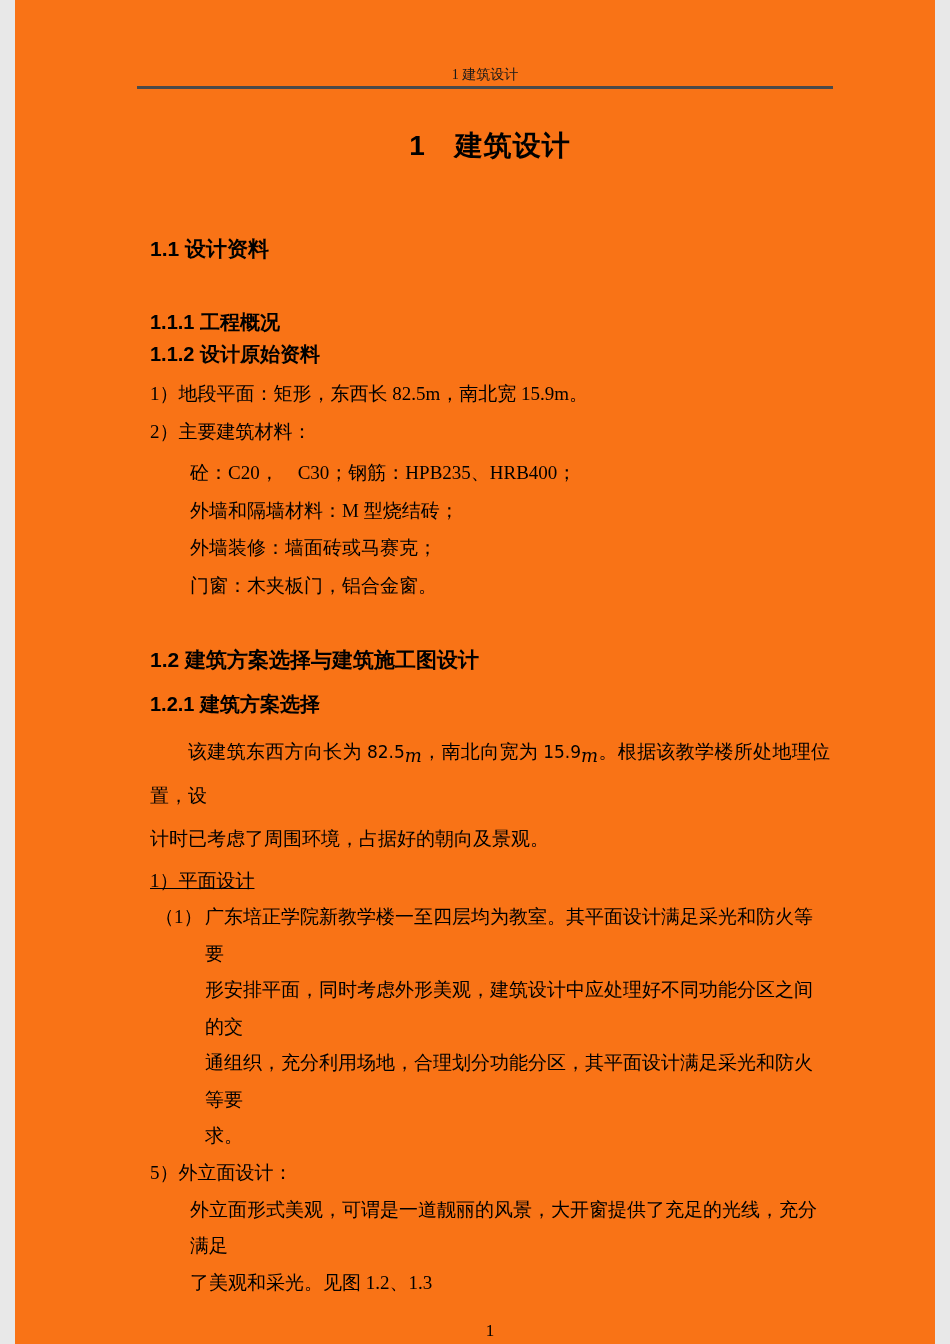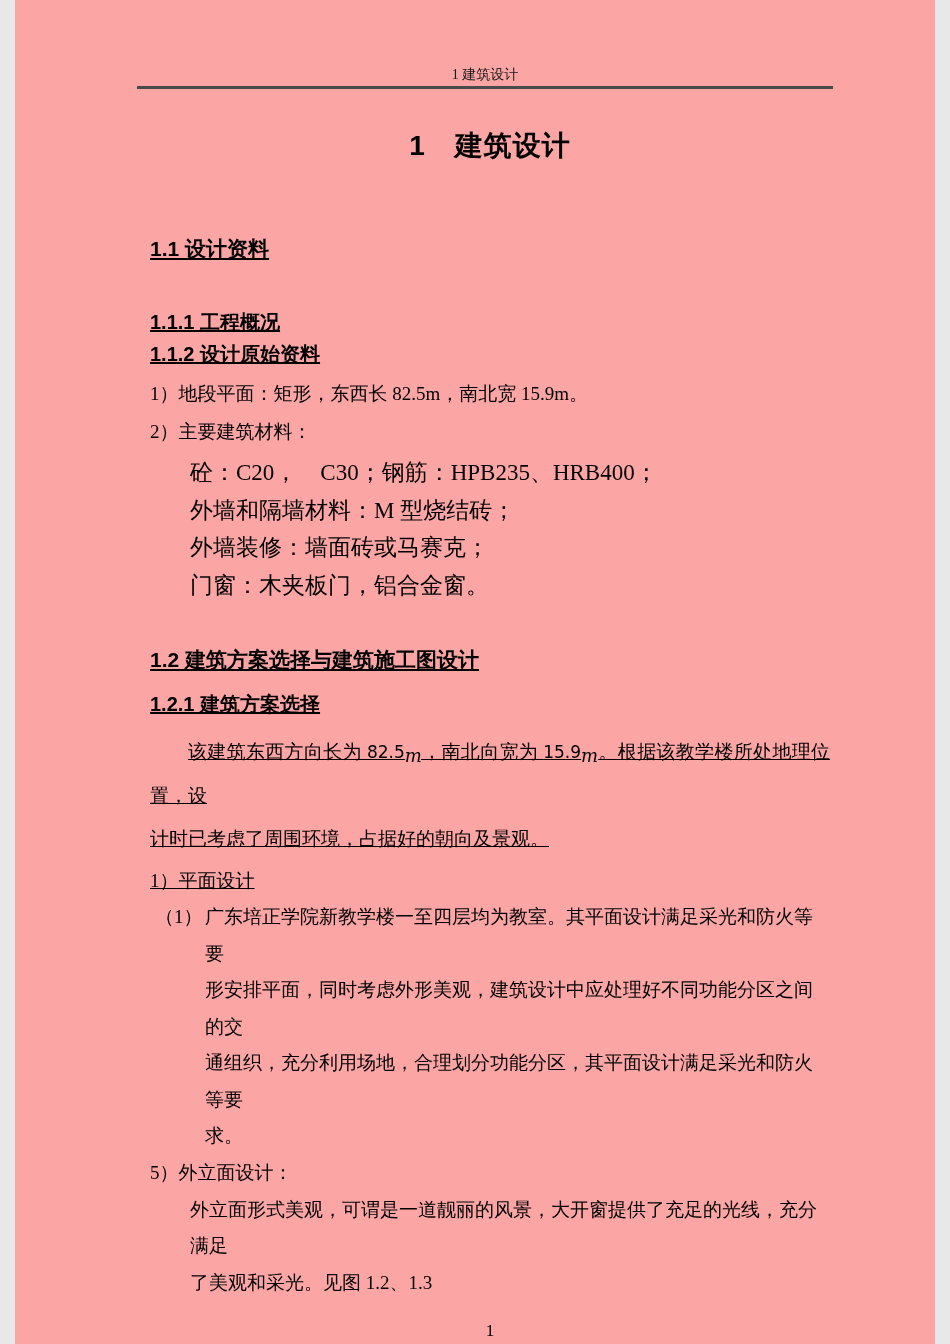--- a/index.html
+++ b/index.html
@@ -2,21 +2,21 @@
 <html><head>
 <meta charset="utf-8">
 <style>
   html, body { margin: 0; padding: 0; background: #e8e8e8; }
   * { box-sizing: border-box; }
 
   .page {
     width: 920px;
     height: 1344px;
     margin: 0 auto;
-    background: #fca5a5;
+    background: #f97316;
     color: #000000;
     position: relative;
     overflow: hidden;
     font-family: "Liberation Serif", "DejaVu Serif", serif;
   }
 
   
   .running-header {
     margin: 0 102px 0 122px;
     padding-top: 64px;
@@ -32,38 +32,38 @@
   .doc-title {
     margin-top: 38px;
     font-family: "Liberation Sans", "DejaVu Sans", sans-serif;
     font-weight: bold;
     font-size: 28px;
     line-height: 38px;
     text-align: center;
     letter-spacing: 1px;
   }
 
-  .hd { font-family: "Liberation Sans", "DejaVu Sans", sans-serif; font-weight: bold; text-decoration: underline; }
+  .hd { font-family: "Liberation Sans", "DejaVu Sans", sans-serif; font-weight: bold; }
   .h2-11  { margin-top: 71px; font-size: 21px; line-height: 26px; }
   .h3-111 { margin-top: 48px; font-size: 20px; line-height: 25px; }
   .h3-112 { margin-top: 7px;  font-size: 20px; line-height: 25px; }
   .h2-12  { margin-top: 42px; font-size: 21px; line-height: 27px; }
   .h3-121 { margin-top: 18px; font-size: 20px; line-height: 26px; }
 
   .para { font-size: 19px; text-align: justify; }
   .p-111 { margin-top: 9px;  line-height: 36px; text-indent: 38px; }
-  .p-121 { margin-top: 13px; line-height: 43px; text-indent: 38px; text-decoration: underline; }
+  .p-121 { margin-top: 13px; line-height: 43px; text-indent: 38px; }
 
   .item { font-size: 19px; line-height: 38px; }
   .item-site   { margin-top: 8px; }
   .item-plan   { margin-top: 3px; line-height: 36px; text-decoration: underline; }
   .item-facade { line-height: 36px; }
   .item-traffic{ margin-top: 2px; line-height: 36px; }
 
-  .materials { margin-top: 3px; padding-left: 40px; font-size: 23px; line-height: 37.5px; }
+  .materials { margin-top: 3px; padding-left: 40px; font-size: 19px; line-height: 37.5px; }
 
   .sub1 {
     position: relative;
     padding-left: 55px;
     font-size: 19px;
     line-height: 36.5px;
   }
   .sub1 .marker { position: absolute; left: 5px; top: 0; }
 
   .sub2 {

